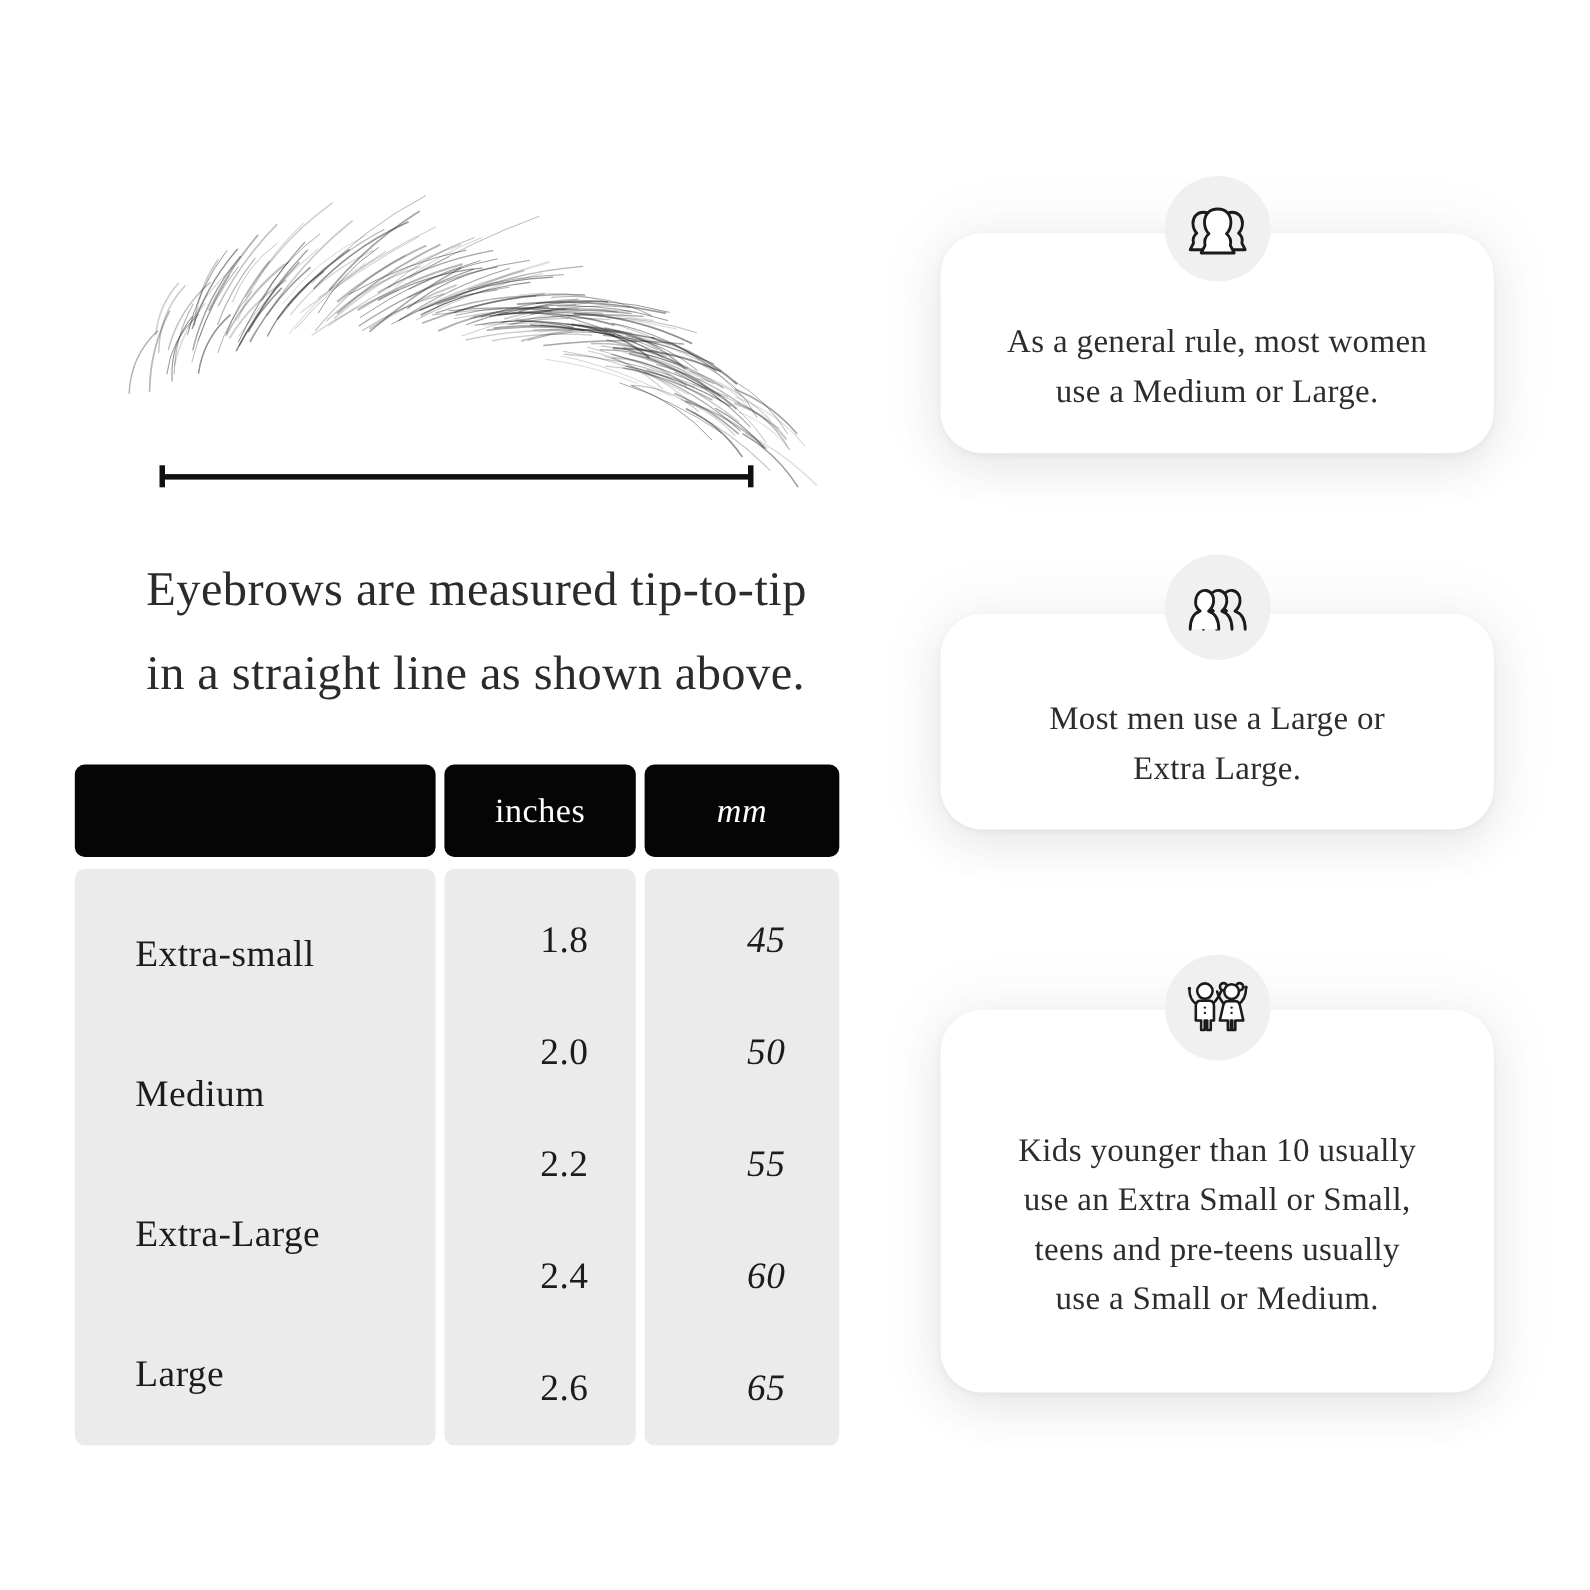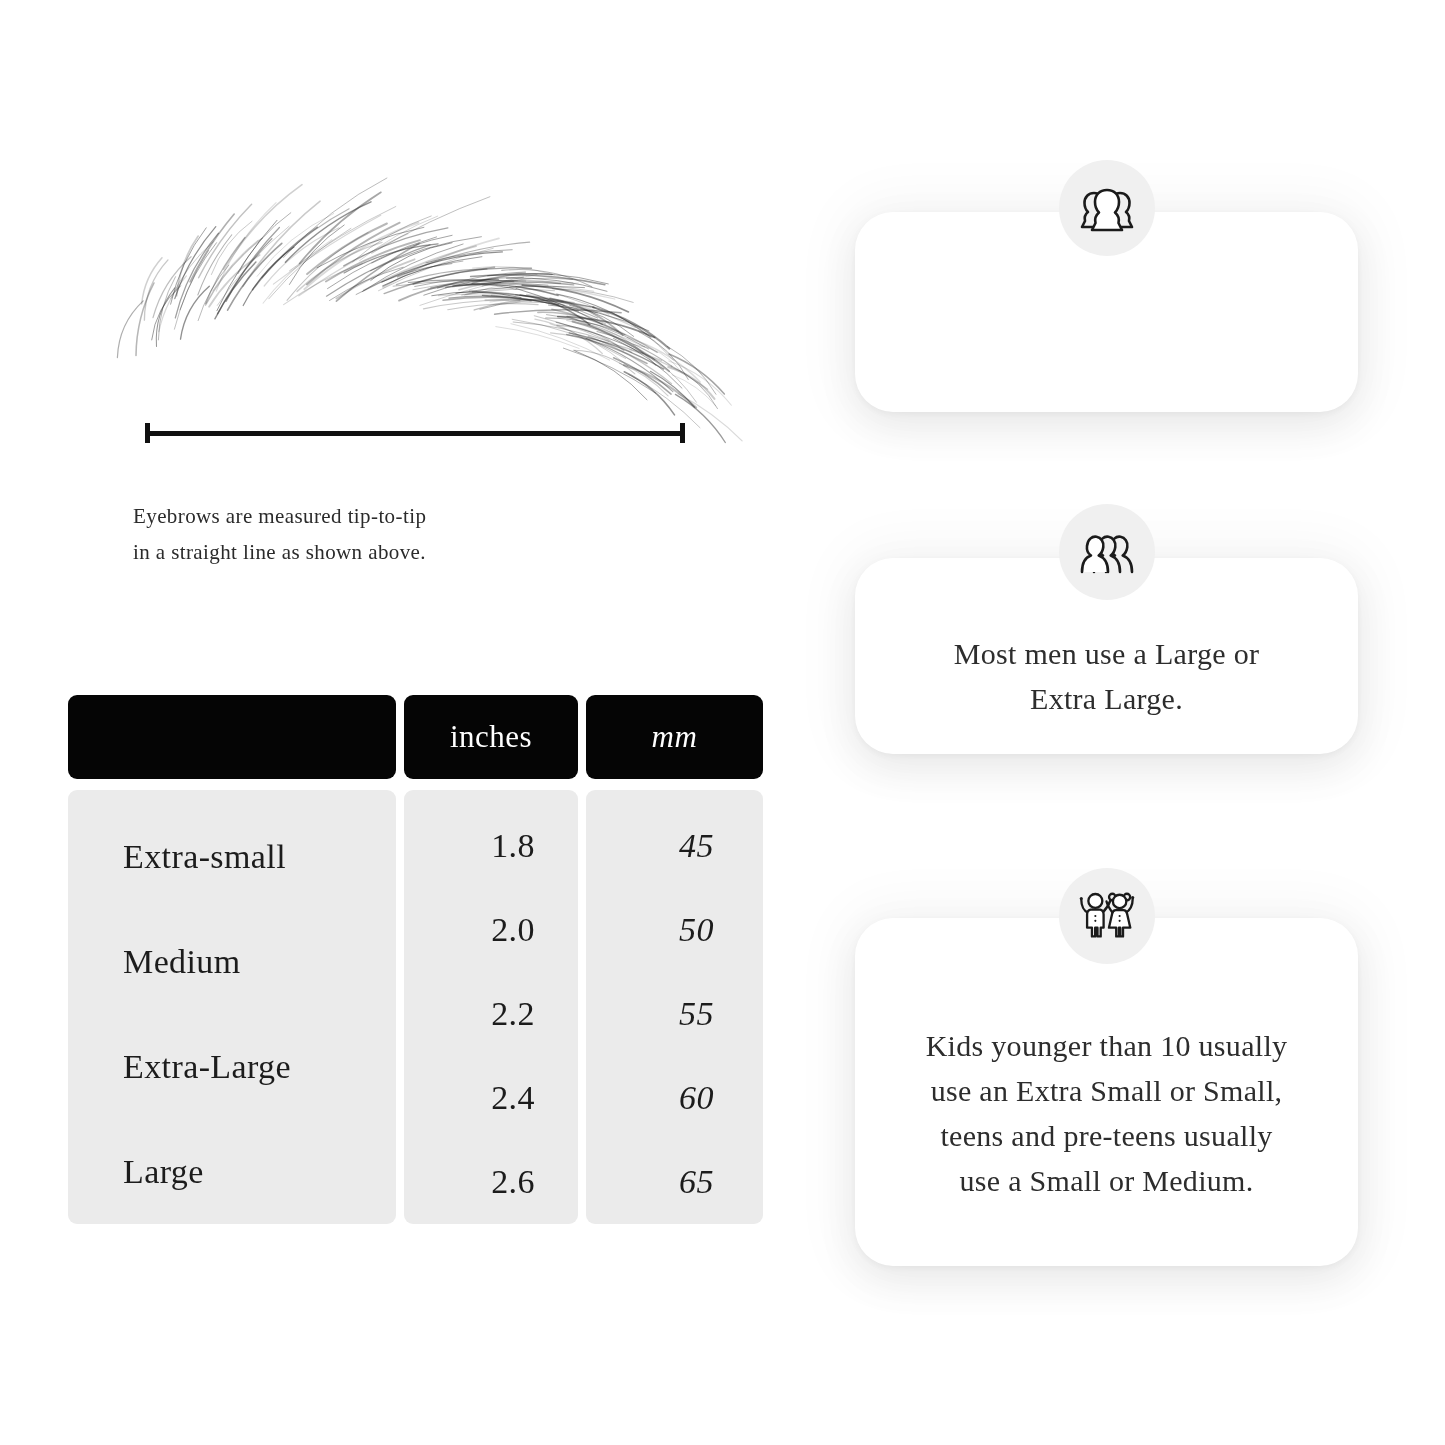--- a/index.html
+++ b/index.html
@@ -9,27 +9,27 @@
   }
   
   #brow-wrap{position:absolute;left:100px;top:210px;width:620px;height:200px;}
   #brow-wrap svg{overflow:visible;display:block;}
   #measure-line{position:absolute;left:145px;top:422px;width:540px;height:22px;}
   #measure-line .bar{position:absolute;left:2px;right:2px;top:9px;height:5px;background:#101010;}
   #measure-line .cap{position:absolute;top:1px;width:5px;height:20px;background:#101010;}
   #measure-line .cap.left{left:0;}
   #measure-line .cap.right{right:0;}
   #measure-caption{position:absolute;left:133px;top:498px;width:620px;
-    font-size:21px;line-height:1.72;letter-spacing:.4px;color:#2b2b2b;}
+    font-size:44px;line-height:1.72;letter-spacing:.4px;color:#2b2b2b;}
   
   #size-table{position:absolute;left:68px;top:695px;width:695px;height:529px;}
   .thead-cell{position:absolute;top:0;height:84px;background:#050505;border-radius:9px;
     color:#ffffff;display:flex;align-items:center;justify-content:center;
     font-size:31px;letter-spacing:.5px;}
-  .tbody-col{position:absolute;top:95px;height:434px;background:#ebebeb;border-radius:9px;
+  .tbody-col{position:absolute;top:95px;height:524px;background:#ebebeb;border-radius:9px;
     box-sizing:border-box;display:flex;flex-direction:column;justify-content:space-around;
     padding-top:14px;}
   .col-a{left:0;width:328px;}
   .col-b{left:336px;width:174px;}
   .col-c{left:518px;width:177px;font-style:italic;}
   .tcell{font-size:34px;color:#1c1c1c;letter-spacing:.4px;}
   .tcell.label{text-align:left;padding-left:55px;}
   .tcell.num{text-align:center;padding-left:44px;}
   
   .card{position:absolute;left:855px;width:503px;background:#ffffff;border-radius:38px;
@@ -283,20 +283,21 @@
   </div>
 
   <div id="card-women" class="card">
     <div class="badge">
       <svg width="68" height="50" viewBox="0 0 68 50" fill="none" stroke="#1b1b1b" stroke-width="2.6" stroke-linejoin="round" stroke-linecap="round">
         <path fill="#f0f0f0" d="M9 44 L12 38 C11 34 12.5 31 15 29 C12.5 26.5 11.5 23.5 11.5 20 C11.5 14 15.5 10 21 10 C26.5 10 30.5 14 30.5 20 C30.5 23.5 29.5 26.5 27 29 C29.5 31 31 34 30 38 L33 44 Z"></path>
         <path fill="#f0f0f0" d="M35 44 L38 38 C37 34 38.5 31 41 29 C38.5 26.5 37.5 23.5 37.5 20 C37.5 14 41.5 10 47 10 C52.5 10 56.5 14 56.5 20 C56.5 23.5 55.5 26.5 53 29 C55.5 31 57 34 56 38 L59 44 Z"></path>
         <path fill="#ffffff" d="M19 47 L22.5 40 C21.5 35.5 23 32 26 29.5 C23 26.5 22 23 22 19 C22 12 26.5 7 34 7 C41.5 7 46 12 46 19 C46 23 45 26.5 42 29.5 C45 32 46.5 35.5 45.5 40 L49 47 Z"></path>
       </svg>
     </div>
+    <div class="card-text">As a general rule, most women use a Medium or Large.</div>
   </div>
 
   <div id="card-men" class="card">
     <div class="badge">
       <svg width="66" height="48" viewBox="0 0 66 48" fill="none" stroke="#1b1b1b" stroke-width="2.6" stroke-linejoin="round" stroke-linecap="round">
         <path fill="#f0f0f0" d="M32 44 C32 34 35 29.5 41 27.5 C38 25.5 36.5 22 37 18 C37.7 11.5 42 8 46.5 8.8 C51 9.6 54 14 53.3 19 C52.9 22 51.5 25.5 48.7 27.5 C54.5 29.5 58 34 58 44"></path>
         <path fill="#f0f0f0" d="M20 44 C20 34 23 29.5 29 27.5 C26 25.5 24.5 22 25 18 C25.7 11.5 30 8 34.5 8.8 C39 9.6 42 14 41.3 19 C40.9 22 39.5 25.5 36.7 27.5 C42.5 29.5 46 34 46 44"></path>
         <path fill="#ffffff" d="M8 44 C8 34 11 29.5 17 27.5 C14 25.5 12.5 22 13 18 C13.7 11.5 18 8 22.5 8.8 C27 9.6 30 14 29.3 19 C28.9 22 27.5 25.5 24.7 27.5 C30.5 29.5 34 34 34 44"></path>
       </svg>
     </div>

